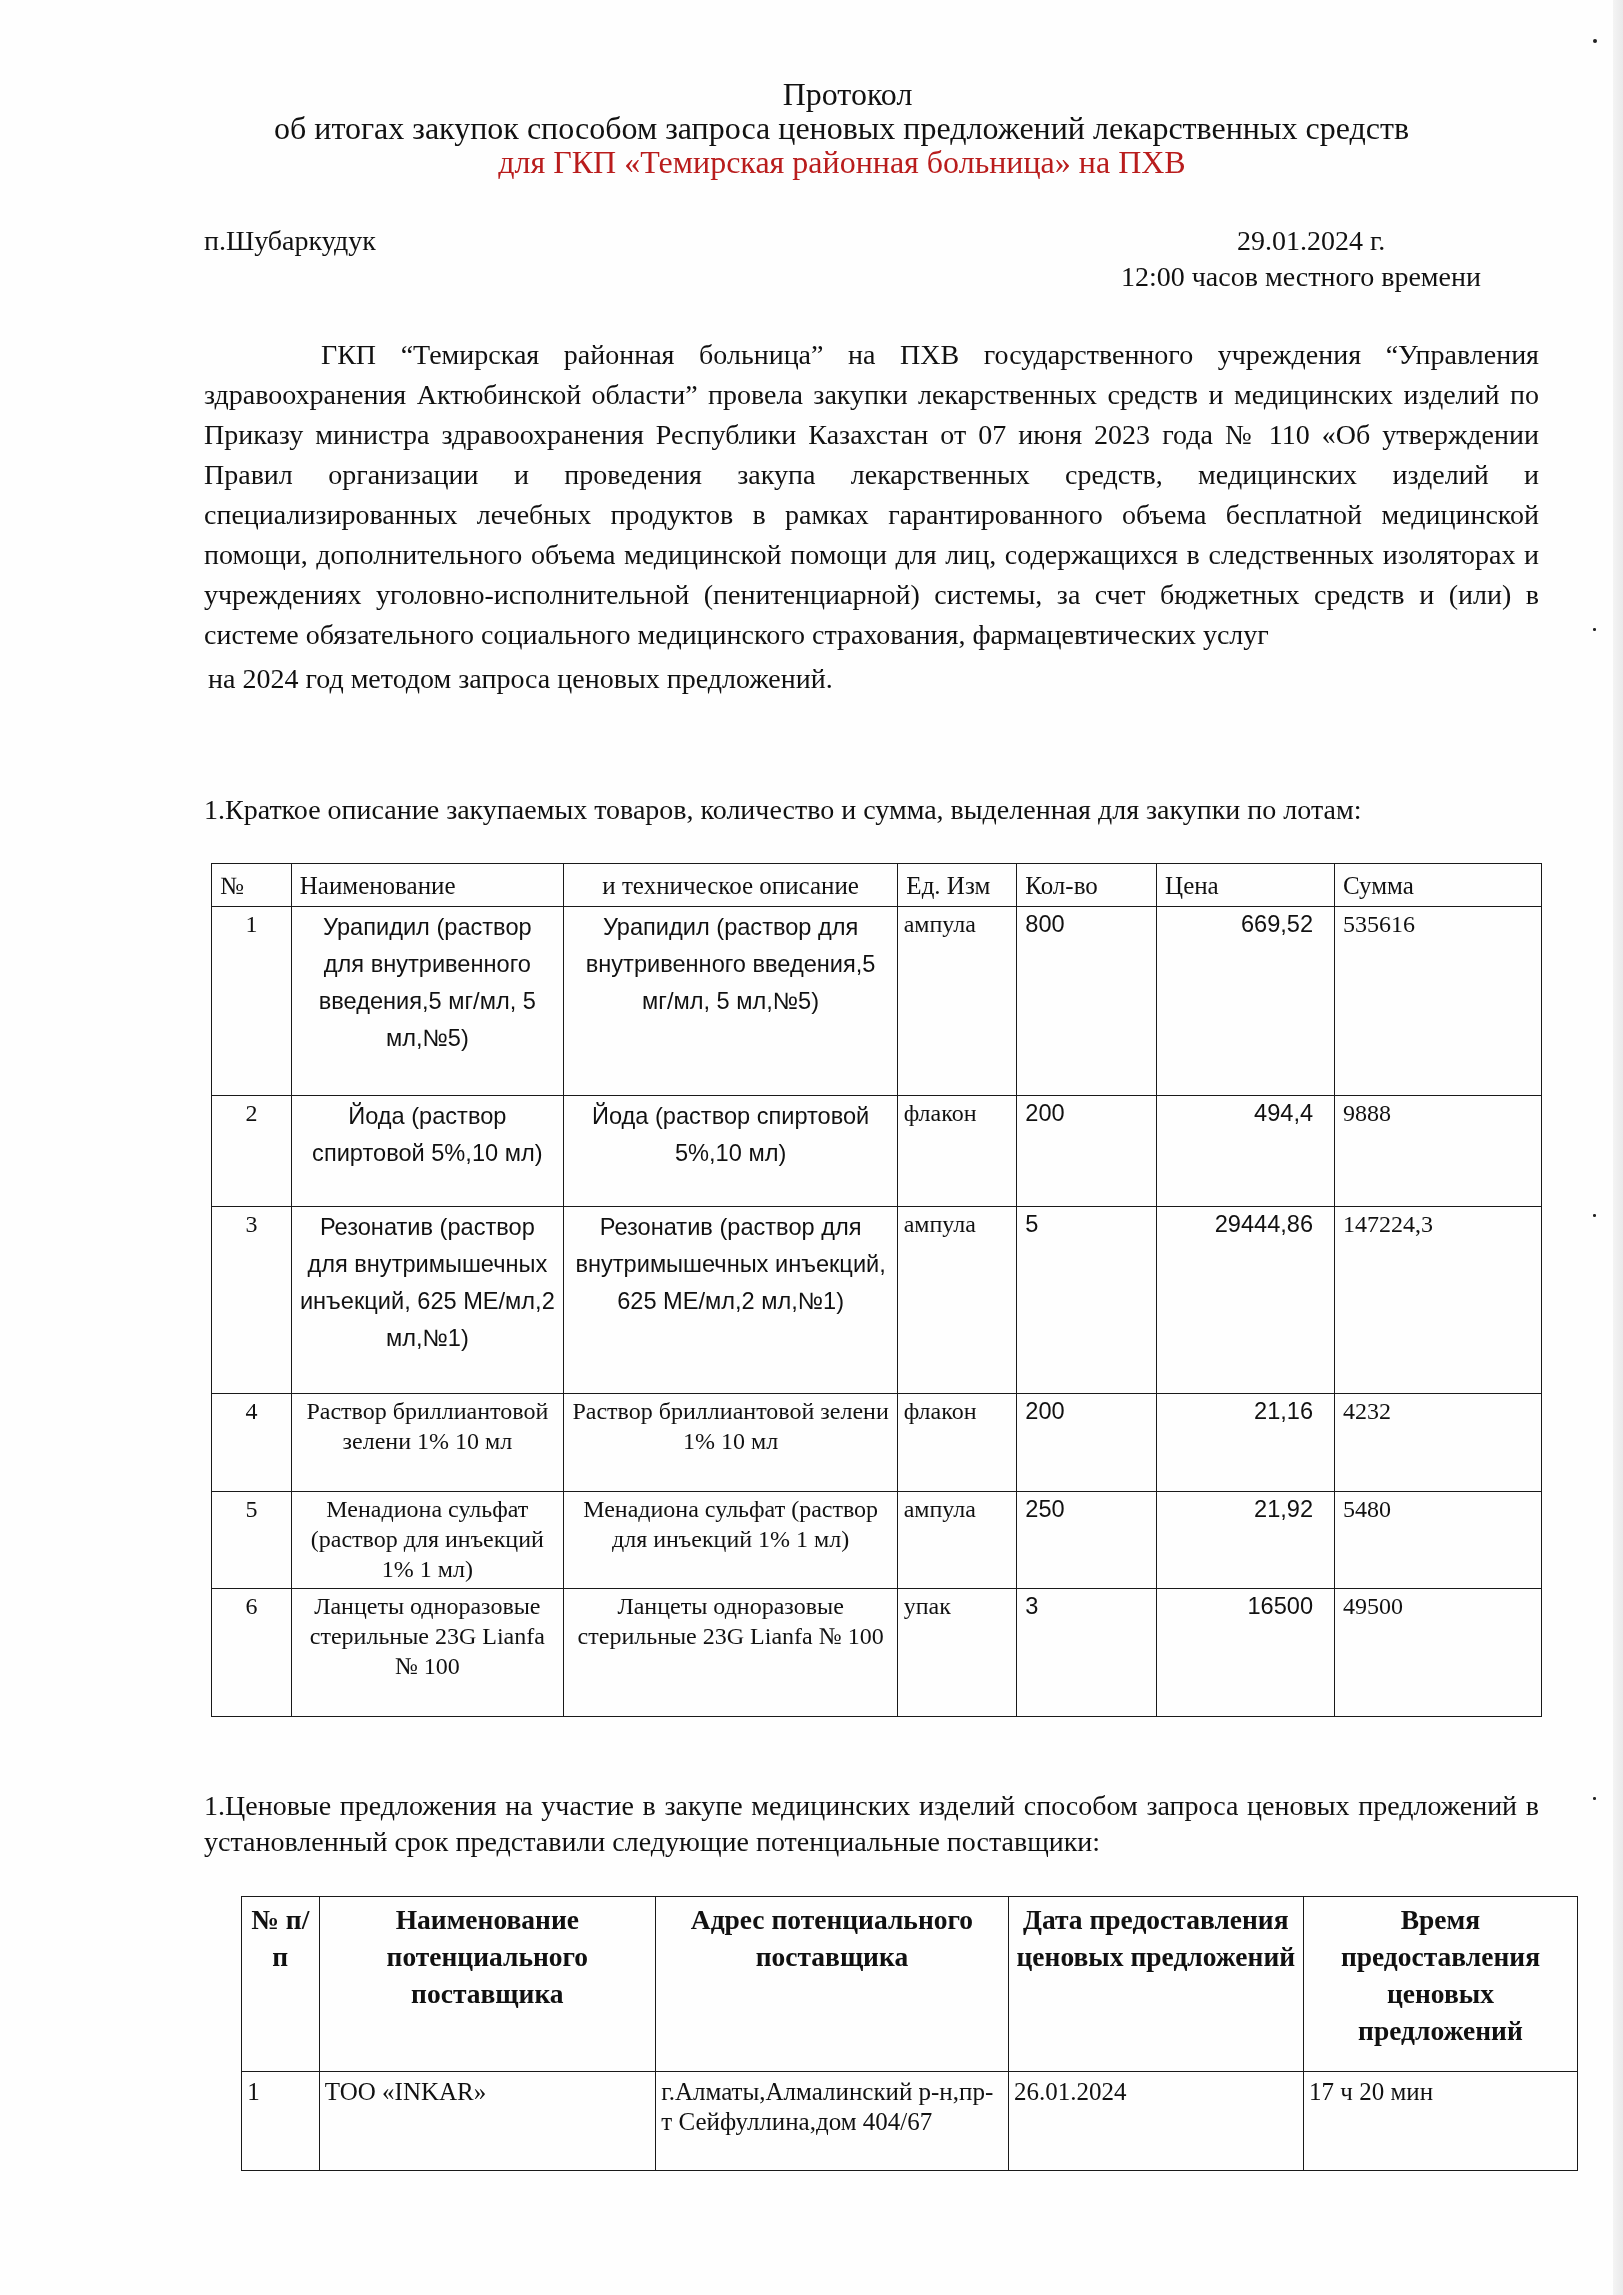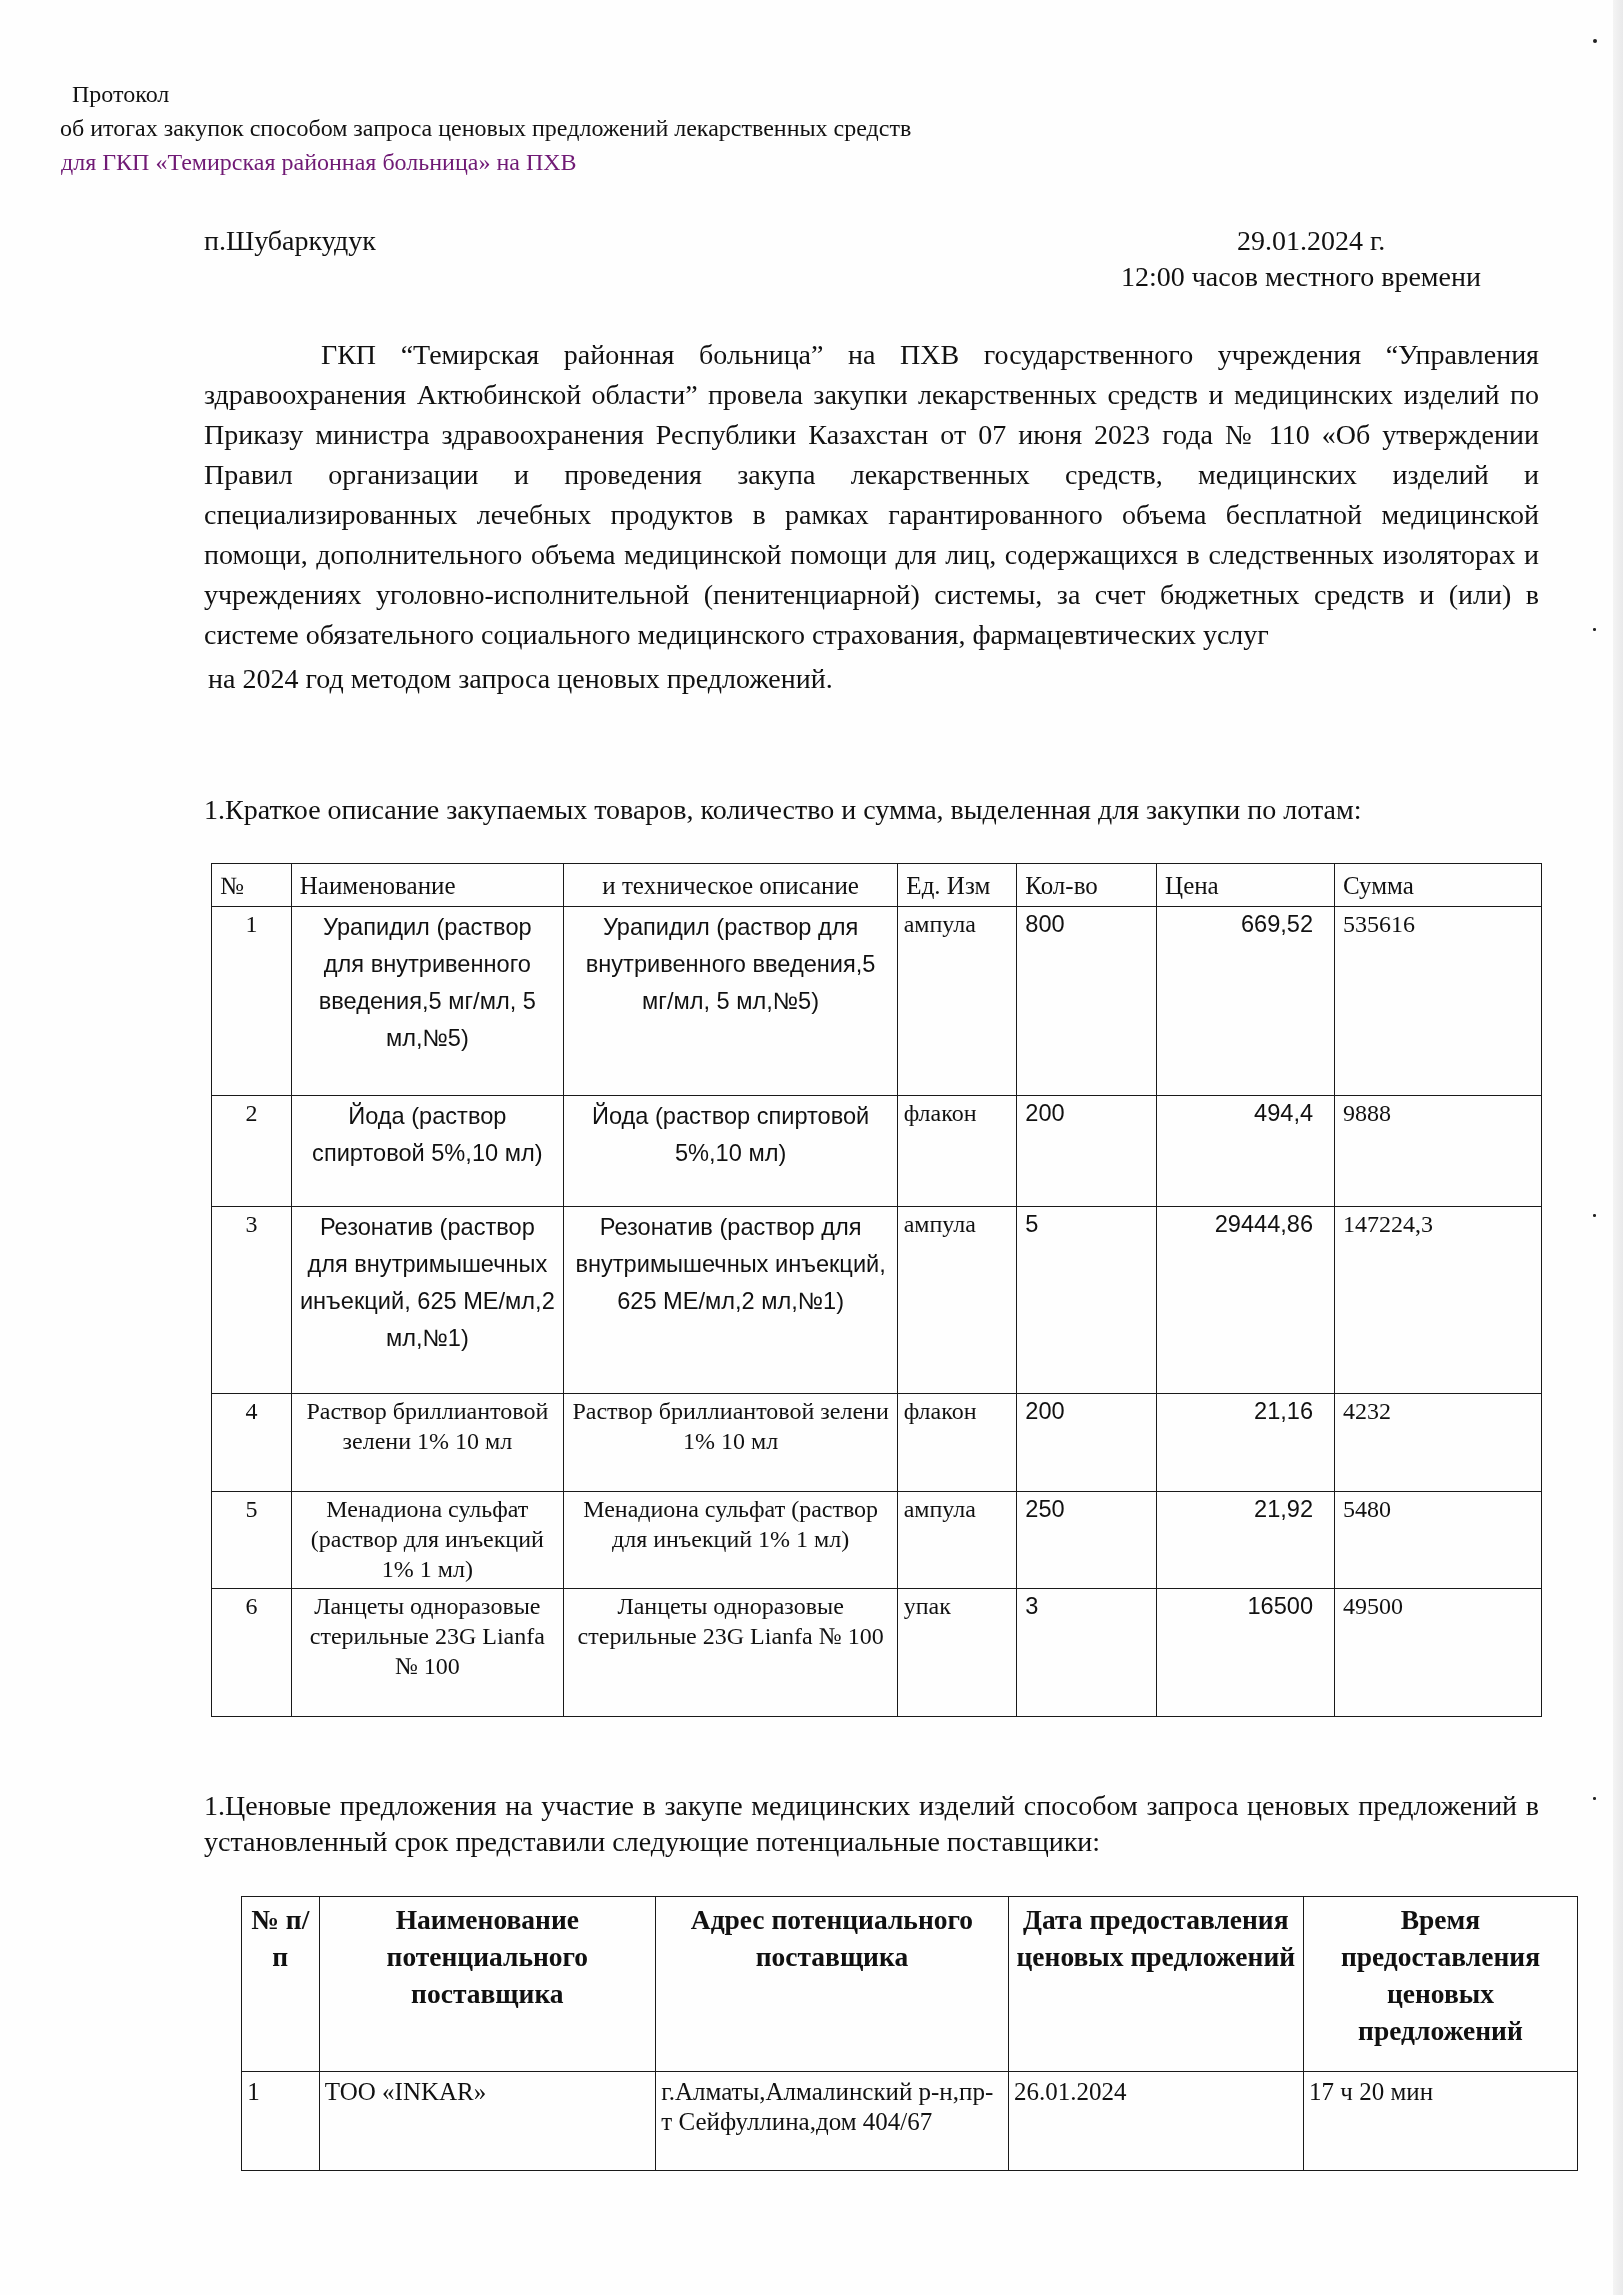--- a/index.html
+++ b/index.html
@@ -30,27 +30,27 @@
     .speck {
       position: absolute;
       width: 3.9px; height: 3.9px;
       background: #222;
       border-radius: 50%;
     }
     .title-block {
       position: absolute;
       left: 0; width: 1623px;
       top: 77px;
-      text-align: left;
-      font-size: 24px;
+      text-align: center;
+      font-size: 32px;
       line-height: 34px;
     }
     .title-block .t1 { display:block; padding-left: 72px; }
     .title-block .t2 { display:block; padding-left: 60px; font-family: Liberation Serif, serif; }
-    .title-block .t3 { display:block; padding-left: 61px; color:#701a75; }
+    .title-block .t3 { display:block; padding-left: 61px; color:#b91c1c; }
     .place {
       position: absolute;
       left: 204px; top: 225px;
       font-size: 28px;
     }
     .date {
       position: absolute;
       left: 1237px; top: 225px;
       font-size: 28px;
     }

